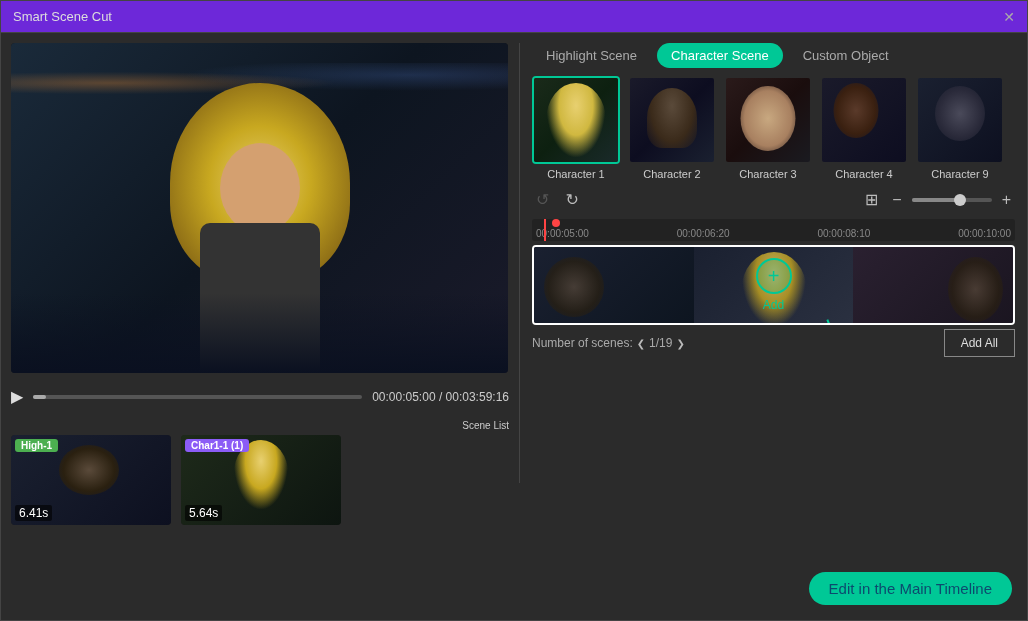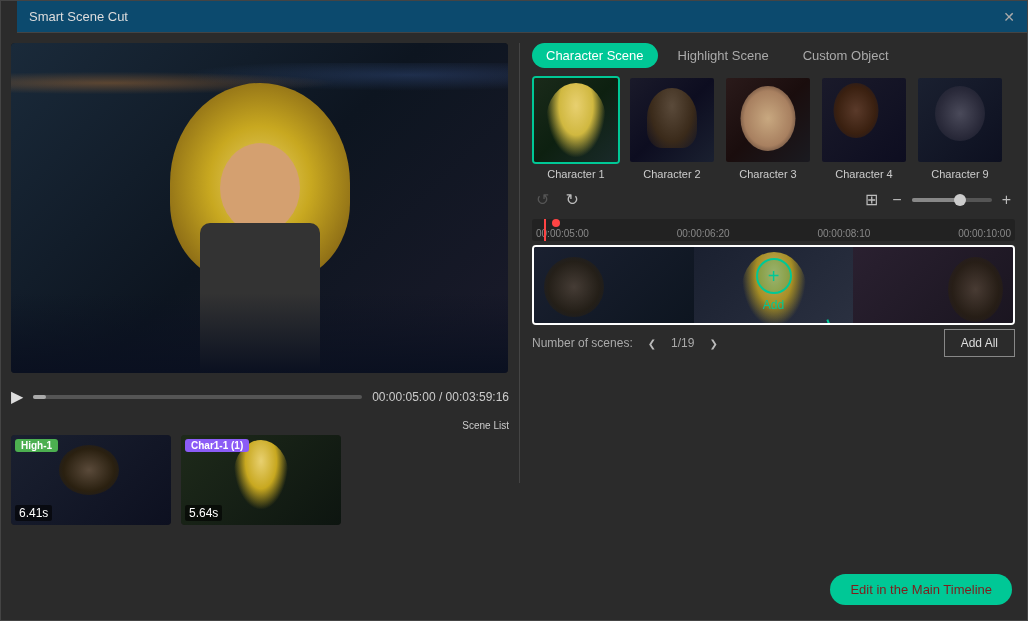--- a/index.html
+++ b/index.html
@@ -16,25 +16,24 @@
       height: 621px;
       background: #2b2b2b;
       border: 1px solid #444;
       display: flex;
       flex-direction: column;
     }
     .title-bar {
       display: flex;
       align-items: center;
       justify-content: space-between;
-      background: #0c4a6e;
+      background: #6d28d9;
       padding: 8px 12px;
       border-bottom: 1px solid #444;
       flex-shrink: 0;
-      margin-left: 16px;
     }
     .title-bar-title {
       font-size: 13px;
       color: #ddd;
     }
     .close-btn {
       cursor: pointer;
       font-size: 14px;
       color: #aaa;
       background: none;
@@ -493,38 +492,38 @@
     .timeline-bottom {
       display: flex;
       align-items: center;
       justify-content: space-between;
       flex-shrink: 0;
     }
     .scene-count {
       font-size: 12px;
       color: #aaa;
       display: flex;
-      gap: 11px;
+      gap: 0;
     }
     .add-all-btn {
       padding: 6px 16px;
       background: none;
       border: 1px solid #888;
       color: #ddd;
       border-radius: 0;
       font-size: 12px;
       cursor: pointer;
     }
     .edit-main-btn {
       padding: 8px 20px;
       background: #00c896;
       border: none;
-      color: #7f1d1d;
+      color: #0c4a6e;
       border-radius: 20px;
-      font-size: 13px;
+      font-size: 15px;
       cursor: pointer;
       font-weight: 500;
       position: absolute;
       bottom: 16px;
       right: 16px;
     }
     .separator {
       width: 1px;
       height: 440px;
       background: #444;
@@ -600,22 +599,22 @@
           </div>
         </div>
       </div>
     </div>
 
     <div class="separator"></div>
 
     <div class="right-panel">
 
       <div class="tabs-row">
+        <button class="tab-btn">Highlight Scene</button>
         <button class="tab-btn active">Character Scene</button>
-        <button class="tab-btn">Highlight Scene</button>
         <button class="tab-btn">Custom Object</button>
       </div>
 
       <div class="character-grid">
 
         <div class="char-item">
           <div class="char-thumb selected">
             <div class="char-1-bg" style="width:100%;height:100%;"></div>
           </div>
           <span class="char-label">Character 1</span>

